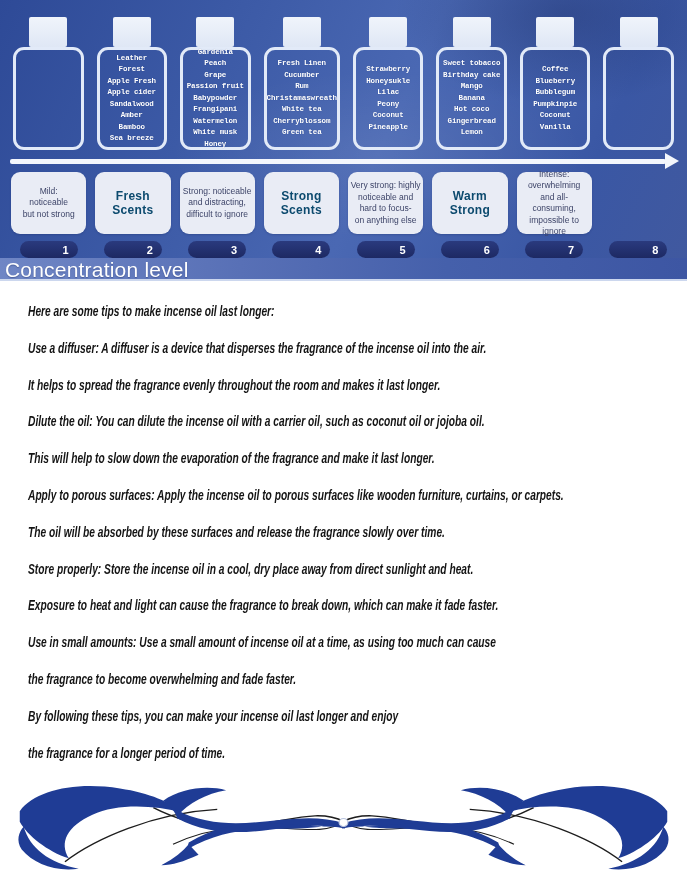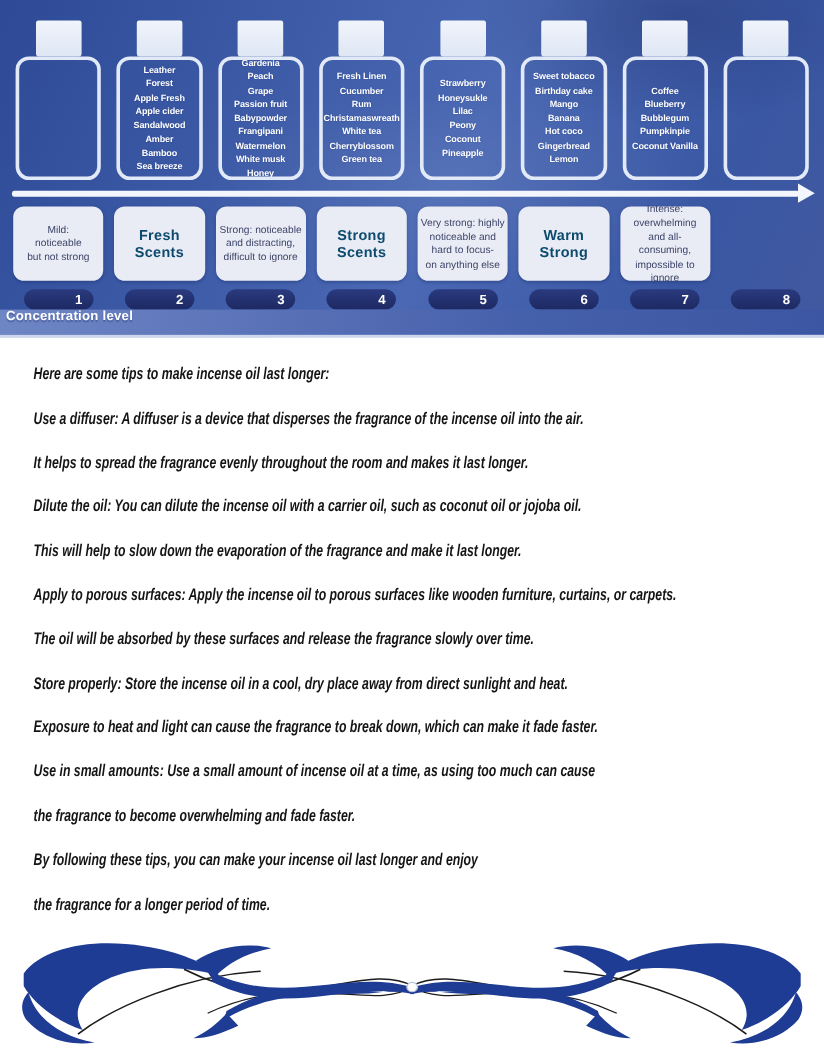--- a/index.html
+++ b/index.html
@@ -10,21 +10,21 @@
   .panel {
     position:absolute; top:0; left:0; width:687px; height:281px;
     background:
       radial-gradient(ellipse 260px 140px at 82% 5%, rgba(16,30,80,0.30), transparent 65%),
       radial-gradient(ellipse 300px 120px at 55% 55%, rgba(255,255,255,0.07), transparent 70%),
       linear-gradient(115deg, #2e4a97 0%, #3c5aa6 30%, #4a68b3 55%, #3a57a4 82%, #41599f 100%);
   }
 
   .bottles-row {
     position:absolute; top:17px; left:13px; width:661px;
-    display:grid; grid-template-columns:repeat(8,1fr); gap:13px;
+    display:grid; grid-template-columns:repeat(8,1fr); gap:13px;font-family:Liberation Mono, monospace;
   }
   .bottle { display:flex; flex-direction:column; align-items:center; }
   .bottle-cap {
     width:38px; height:30px; border-radius:2px;
     background:linear-gradient(#f0f4fb,#dfe7f5);
   }
   .bottle-body {
     width:100%; height:103px; margin-top:0;
     border:3px solid #e2eaf8; border-radius:11px;
     display:flex; align-items:center; justify-content:center;
@@ -71,21 +71,21 @@
   }
 
   .bottom-band {
     position:absolute; top:258px; left:0; width:687px; height:23px;
     background:linear-gradient(90deg,#6f86c5 0%, #5870b6 35%, #44五 50%, #3f58a5 100%);
     background:linear-gradient(90deg,#6f86c5 0%, #5870b6 35%, #4560ab 65%, #3d56a3 100%);
     border-bottom:2px solid #ccd7ee;
   }
   .axis-label {
     position:absolute; left:5px; top:258px;
-    color:#ffffff; font-weight:bold; font-size:11px; letter-spacing:0.2px;
+    color:#ffffff; font-weight:normal; font-size:21px; letter-spacing:0.2px;
     text-shadow:0 1px 1px rgba(20,35,90,0.35);
   }
 
   
   .tips { position:absolute; top:293px; left:28px; width:650px;font-style:italic; }
   .tip-line {
     white-space:nowrap; font-size:14px; font-weight:bold; color:#141414;
     line-height:36.8px; letter-spacing:0px;
     transform:scaleX(0.73); transform-origin:0 50%;
   }

